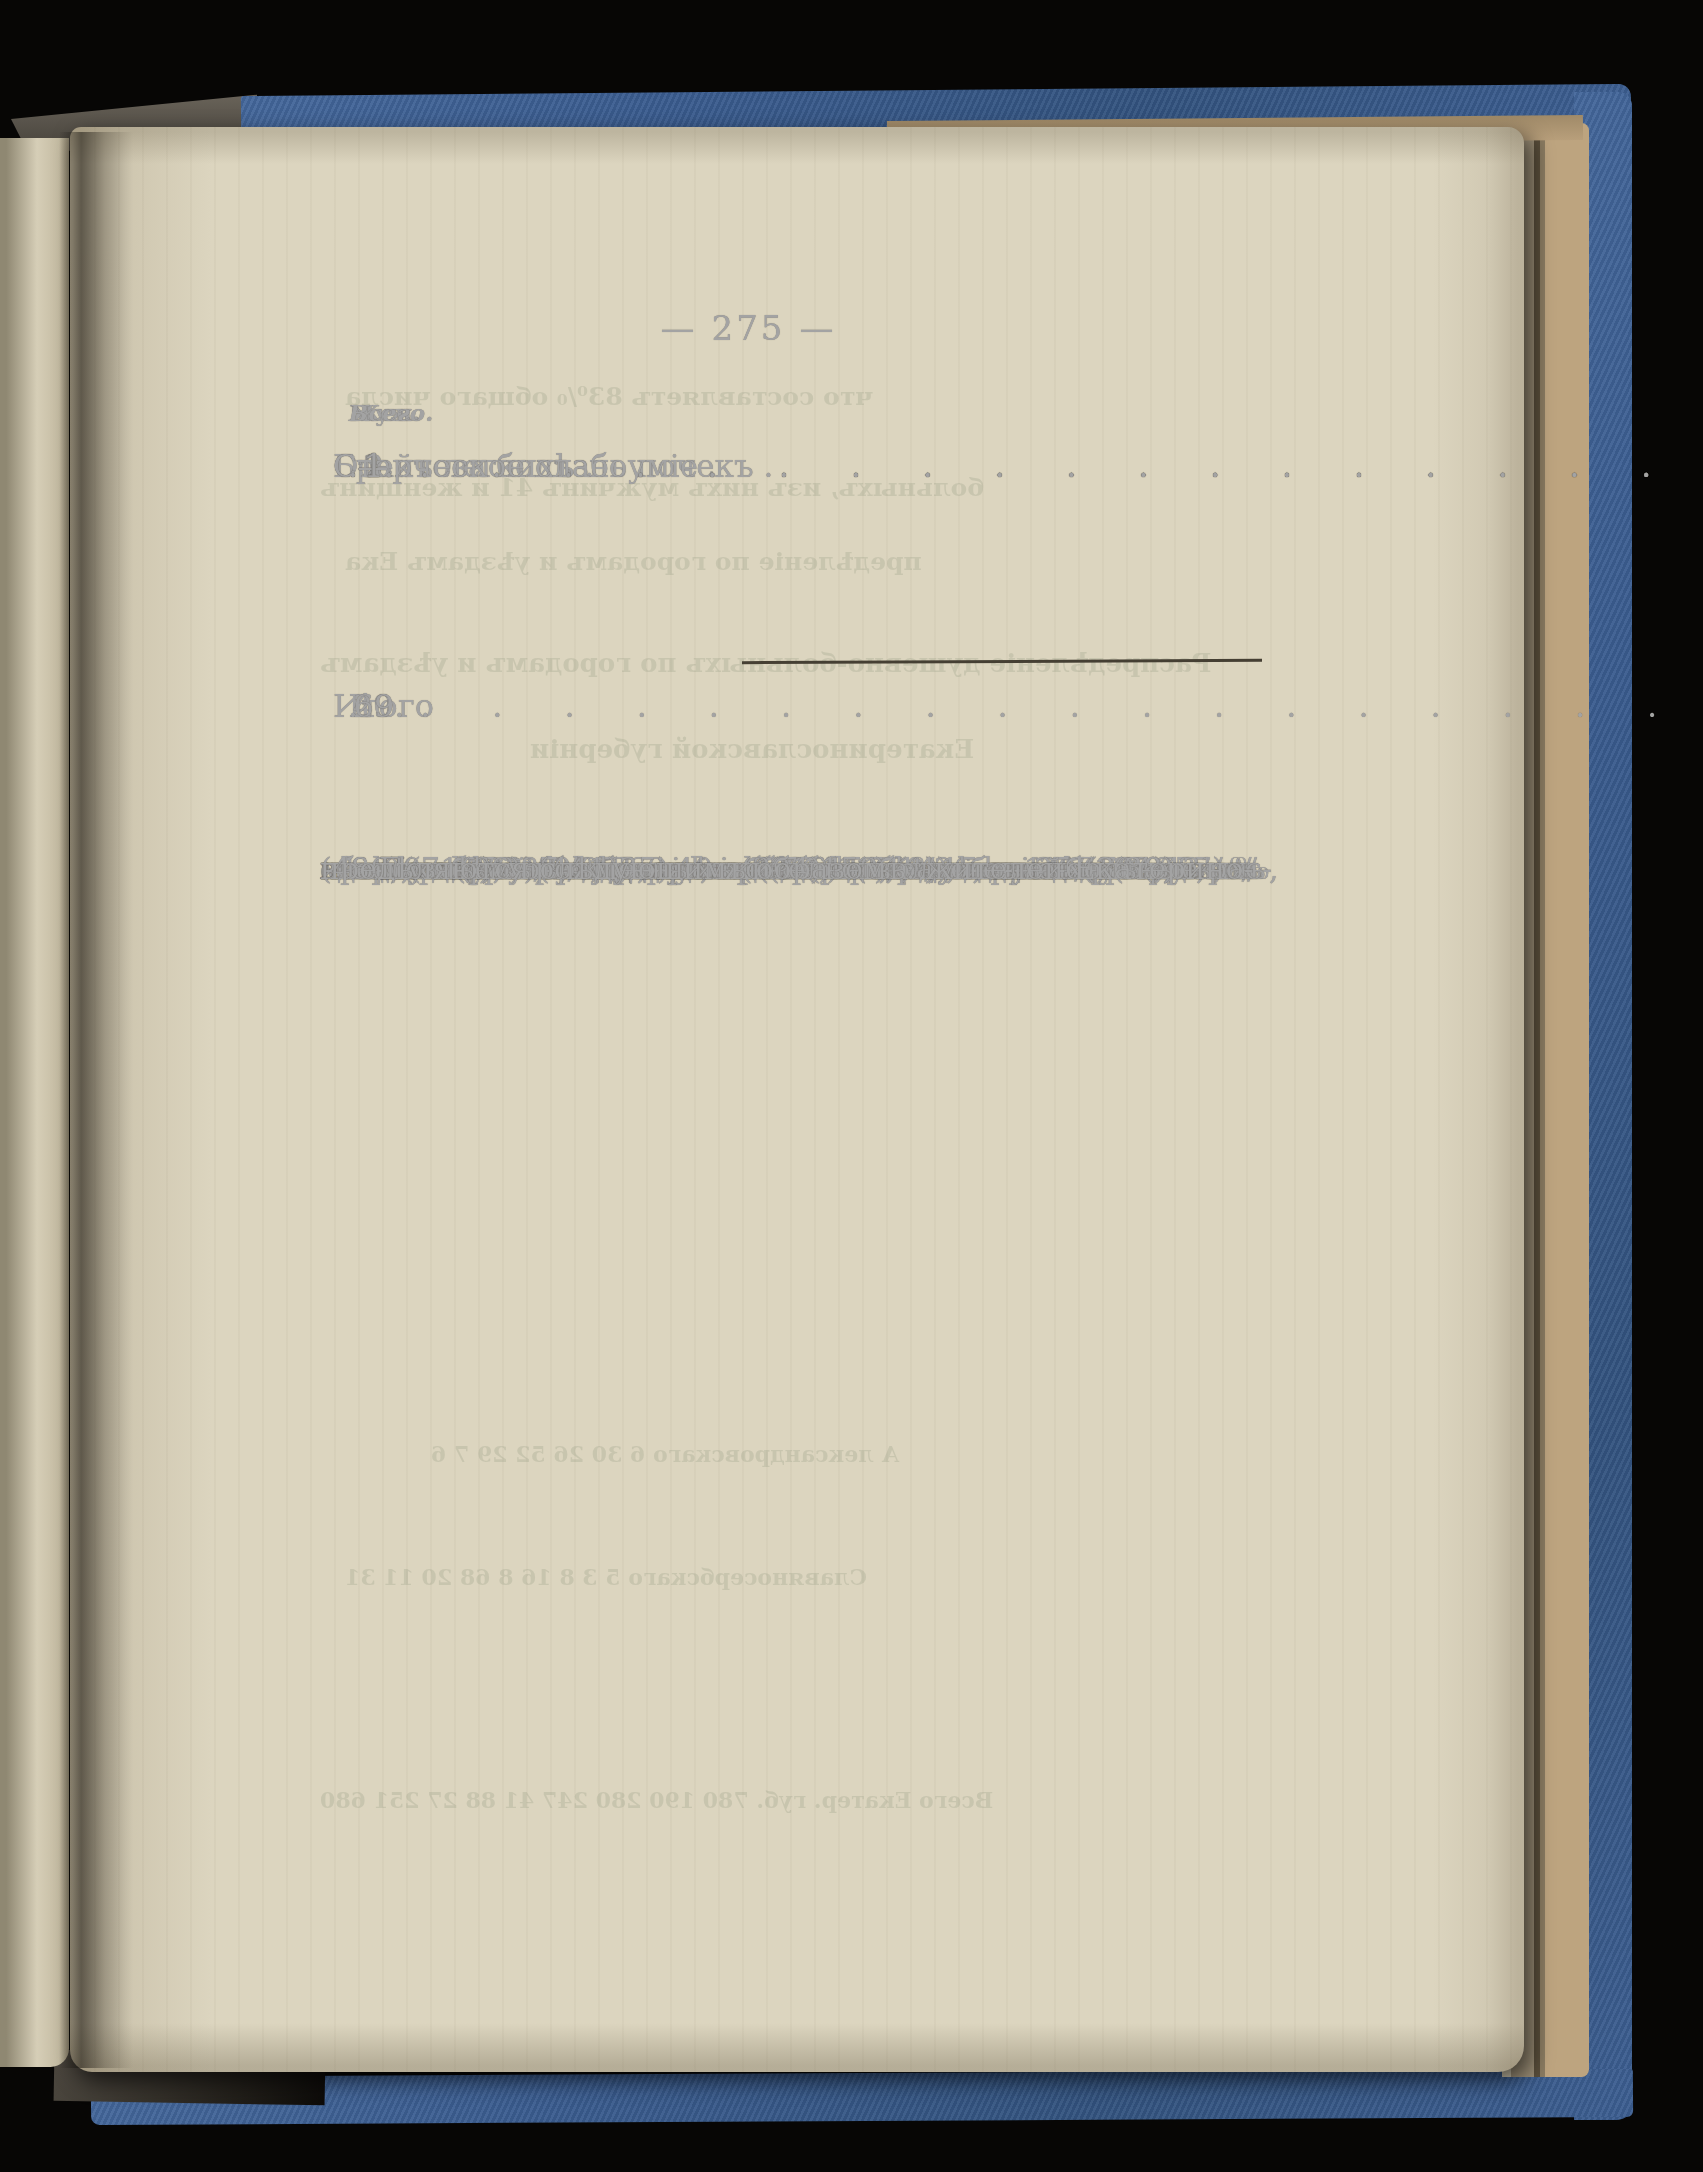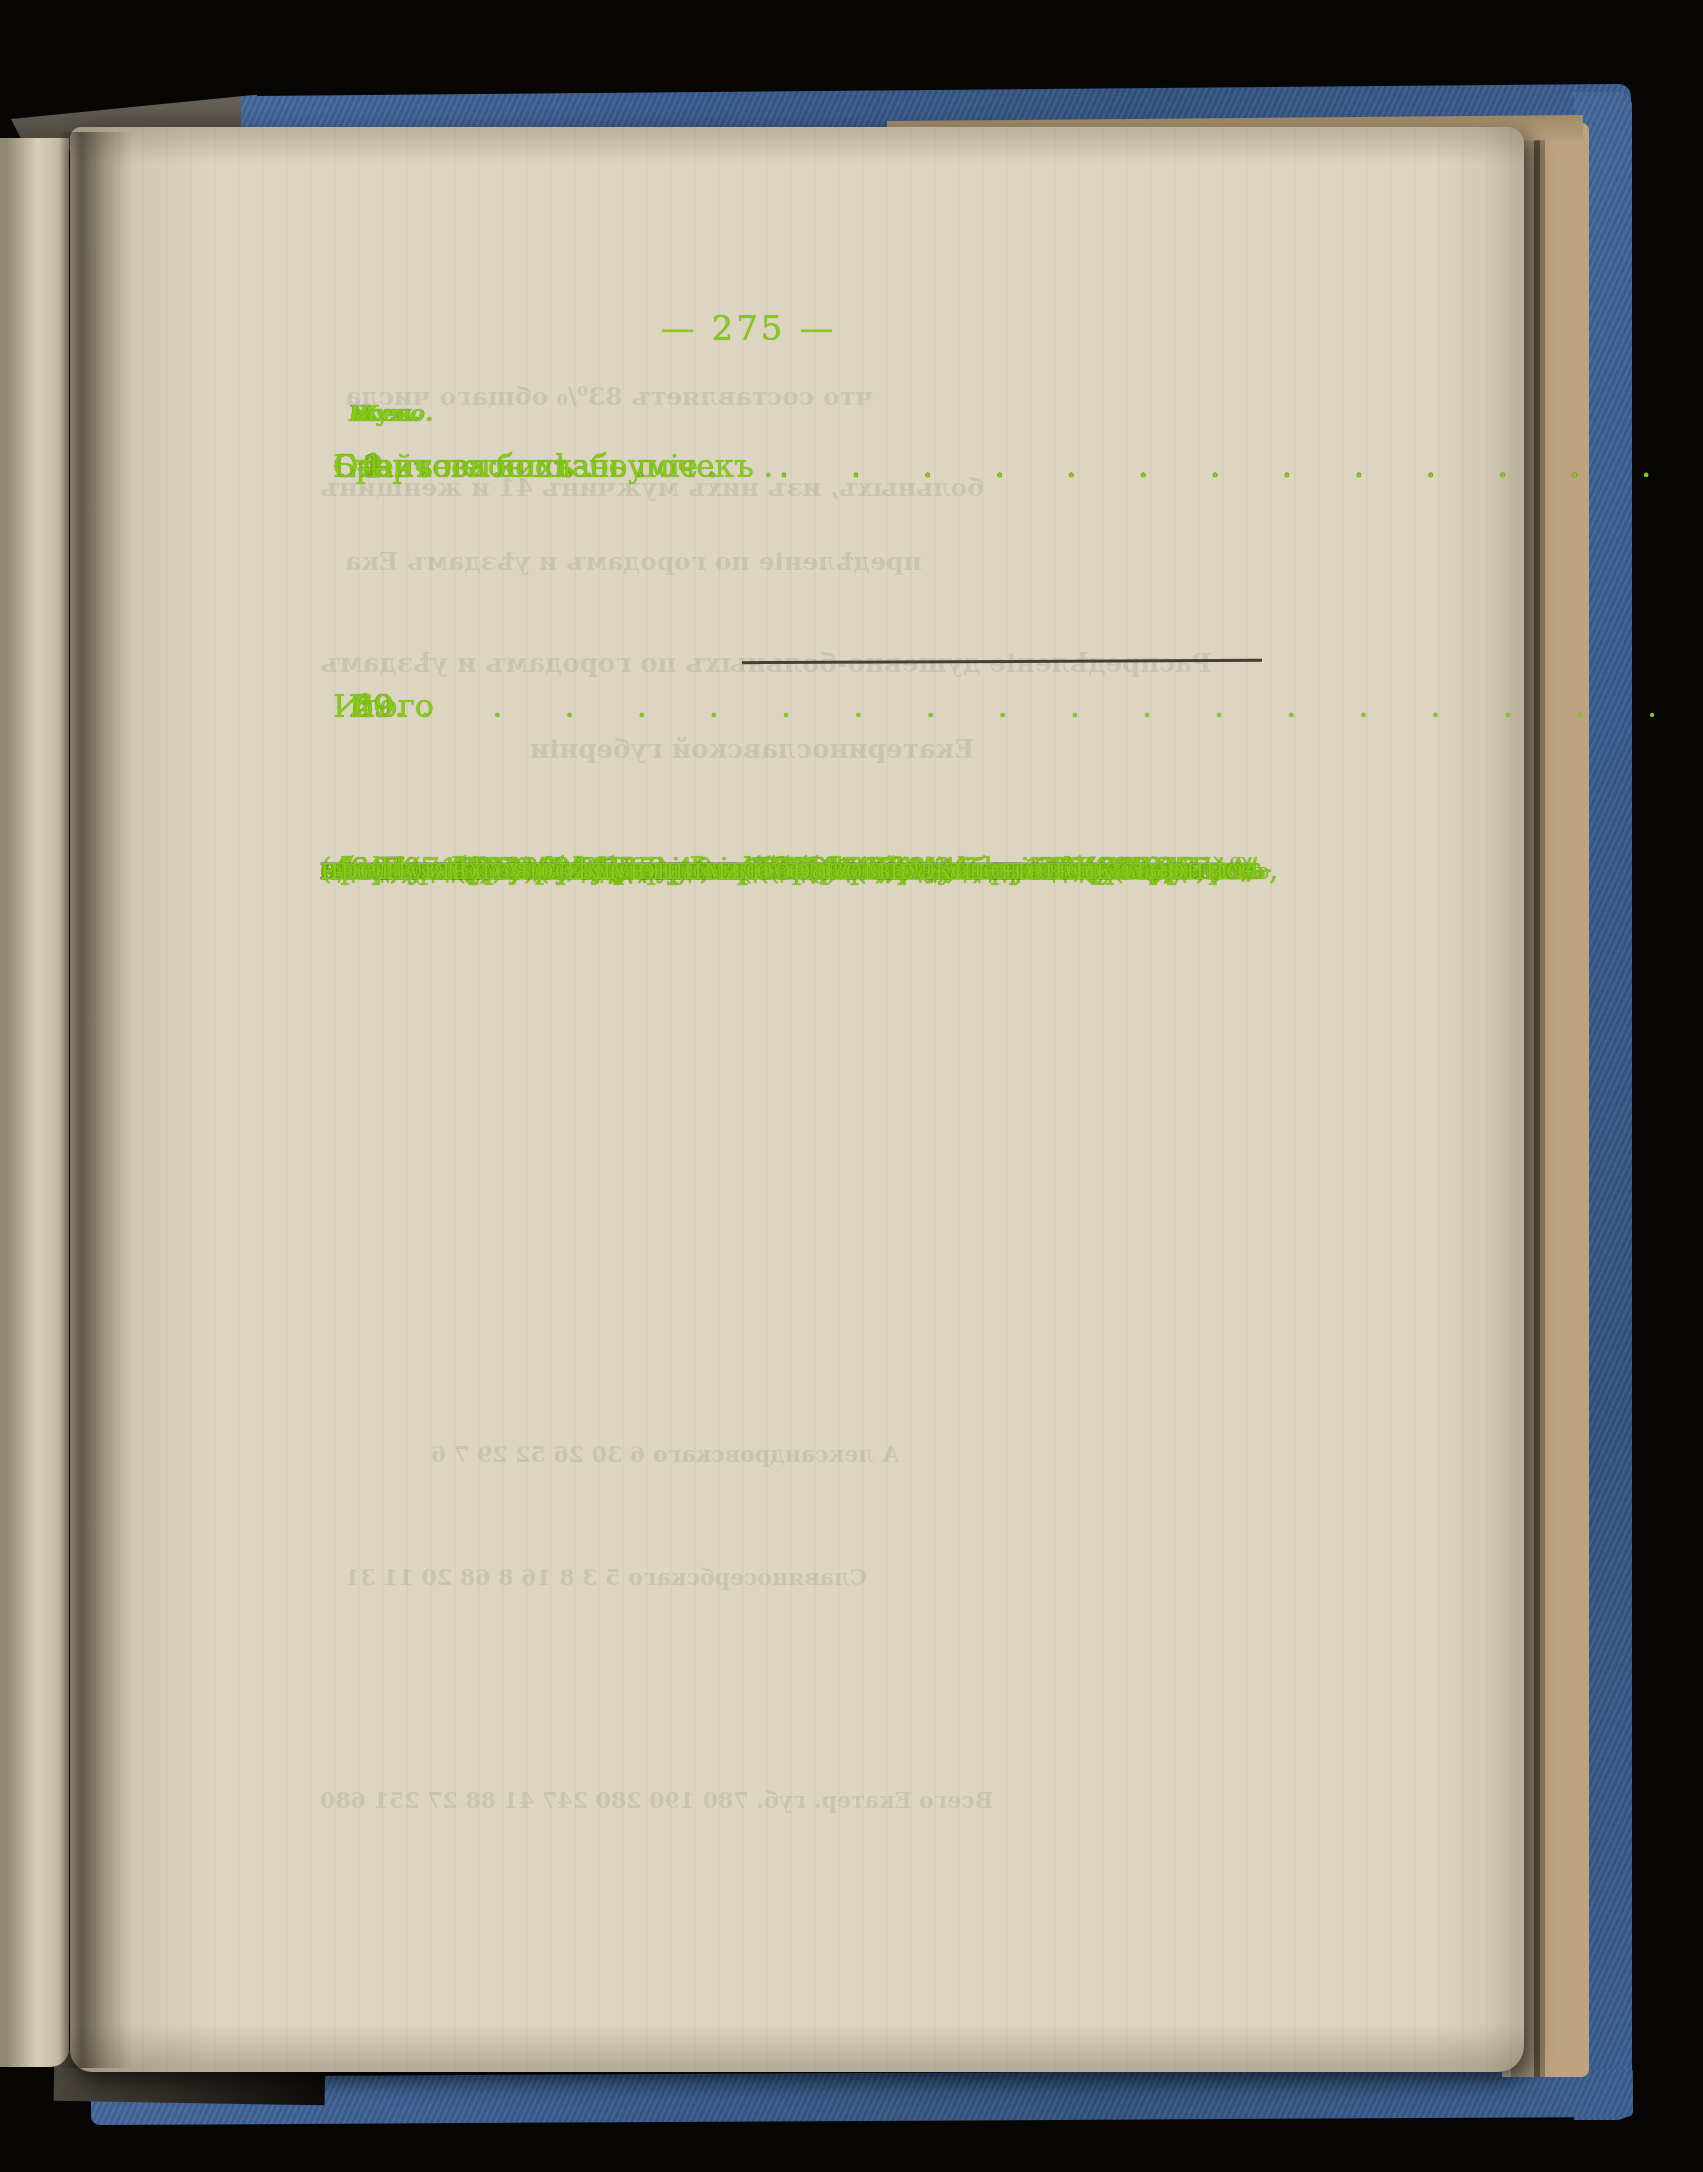--- a/index.html
+++ b/index.html
@@ -38,21 +38,21 @@
       linear-gradient(90deg,rgba(125,110,82,.38) 0 11px,rgba(125,110,82,.14) 55px,rgba(0,0,0,0) 142px),
       linear-gradient(270deg,rgba(115,100,75,.30) 0 6.2px,rgba(115,100,75,.10) 37px,rgba(0,0,0,0) 92px),
       linear-gradient(0deg,rgba(100,90,68,.32) 0 6.2px,rgba(0,0,0,0) 49px),
       linear-gradient(180deg,rgba(108,98,76,.28) 0 5px,rgba(0,0,0,0) 37px),
       #dcd5bf;
     box-shadow:6.2px 8.6px 21px rgba(0,0,0,.6);}
   .gutter-shadow{left:59px;top:132px;width:74px;height:1936px;pointer-events:none;
     background:linear-gradient(90deg,rgba(22,19,14,0) 0,rgba(22,19,14,.55) 30%,rgba(22,19,14,.22) 62%,rgba(22,19,14,0) 100%);}
 
   
-  .ink{color:#84cc16;text-shadow:0 0 0.7px rgba(59,53,43,.55);}
+  .ink{color:#a3a3a3;text-shadow:0 0 0.7px rgba(59,53,43,.55);}
   .pagenum{left:622px;top:305px;width:253px;height:46px;line-height:46px;
     text-align:center;font-size:34px;letter-spacing:3.1px;}
   .hdr-row{left:345px;top:397px;width:899px;height:31px;display:flex;align-items:baseline;
     font-size:23px;font-weight:bold;line-height:31px;}
   .hdr-spacer{position:relative;flex:1;}
   .hdr-cell{position:relative;width:80px;text-align:center;}
   .hdr-cell.c3{width:92px;font-style:italic;}
   #table-rows{left:333px;top:440px;width:899px;height:217px;}
   .t-row{position:relative;display:flex;align-items:baseline;height:53px;width:100%;
     font-size:31px;line-height:53px;}

